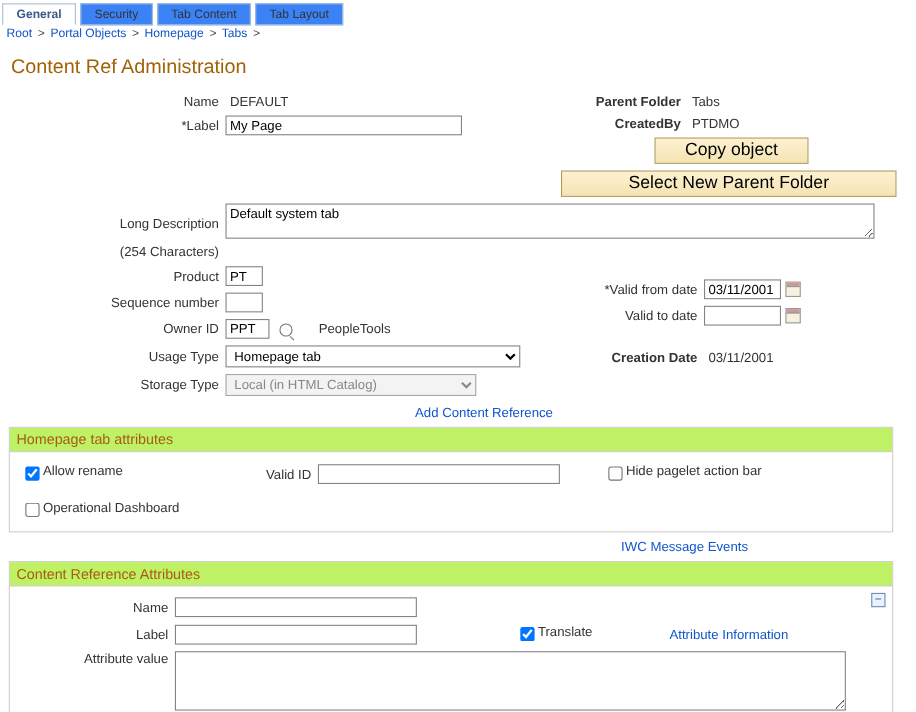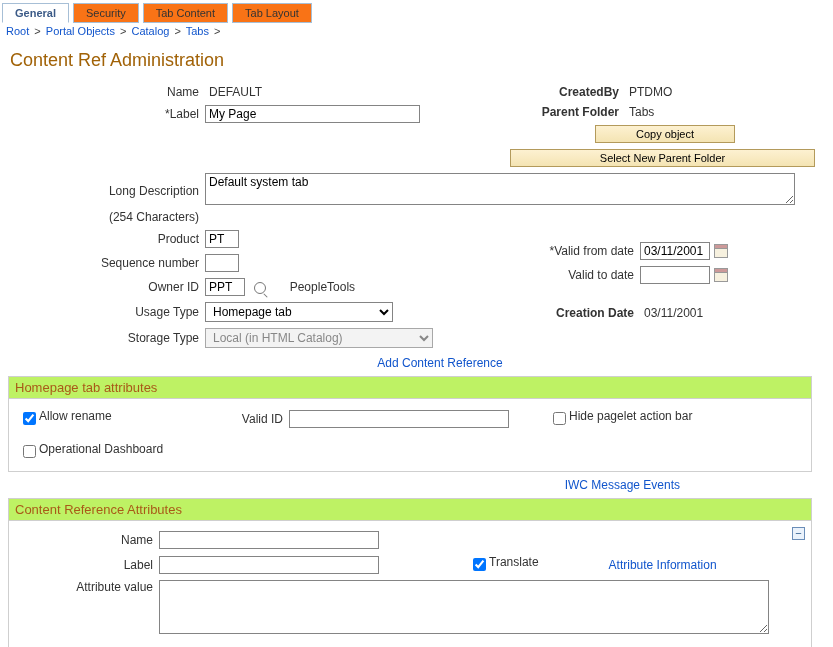--- a/index.html
+++ b/index.html
@@ -12,21 +12,21 @@
   background: #fff;
   width: 833px;
 }
 .tabs {
   display: flex;
   padding: 2px 2px 0 2px;
 }
 .tab {
   padding: 3px 12px;
   border: 1px solid #a7bfd6;
-  background: #f97316;
+  background: #3b82f6;
   margin-right: 4px;
   font-size: 11px;
   cursor: pointer;
   position: relative;
   top: 1px;
 }
 .tab.active {
   font-weight: bold;
   background: #fff;
   border-bottom: 1px solid #fff;
@@ -53,21 +53,21 @@
   padding: 1px 3px;
   border: 1px solid #848484;
   font-family: Arial, sans-serif;
   background: #fff;
 }
 input[disabled], select[disabled] { background: #eee; color:#555; }
 .btn {
   background: linear-gradient(#fdf1d1,#f4e4b3);
   border: 1px solid #b39a5b;
   padding: 2px 10px;
-  font-size: 11px;
+  font-size: 16px;
   cursor: pointer;
 }
 .link { color: #1155cc; cursor: pointer; }
 .groupbox {
   border: 1px solid #cfcfcf;
   margin: 6px 8px;
 }
 .groupbox-header {
   background: #bef264;
   border-bottom: 1px solid #cfcfcf;
@@ -115,21 +115,21 @@
   <div class="tab">Security</div>
   <div class="tab">Tab Content</div>
   <div class="tab">Tab Layout</div>
 </div>
 
 <div class="breadcrumb">
   <a>Root</a>
   <span class="sep">&gt;</span>
   <a>Portal Objects</a>
   <span class="sep">&gt;</span>
-  <a>Catalog</a>
+  <a>Homepage</a>
   <span class="sep">&gt;</span>
   <a>Tabs</a>
   <span class="sep">&gt;</span>
 </div>
 
 <h1 class="page-title">Content Ref Administration</h1>
 
 <div class="layout">
   <div class="top-section">
     <div class="left-half">
@@ -139,26 +139,26 @@
       </div>
       <div class="row">
         <div class="label-col">*Label</div>
         <div class="input-col">
           <input type="text" style="width: 215px;" value="My Page">
         </div>
       </div>
     </div>
     <div class="right-half">
       <div class="row">
+        <div style="width:115px;text-align:right;padding-right:6px;font-weight:bold">Parent Folder</div>
+        <div class="static-val">Tabs</div>
+      </div>
+      <div class="row">
         <div style="width:115px;text-align:right;padding-right:6px;font-weight:bold">CreatedBy</div>
         <div class="static-val">PTDMO</div>
-      </div>
-      <div class="row">
-        <div style="width:115px;text-align:right;padding-right:6px;font-weight:bold">Parent Folder</div>
-        <div class="static-val">Tabs</div>
       </div>
       <div class="row" style="justify-content:center">
         <button class="btn" style="width:140px">Copy object</button>
       </div>
       <div class="row">
         <button class="btn" style="width:305px">Select New Parent Folder</button>
       </div>
     </div>
   </div>
 
@@ -192,21 +192,21 @@
         <div class="label-col">Owner ID</div>
         <div class="input-col">
           <input type="text" style="width: 40px;" value="PPT">
           <span class="lookup-icon"></span>
           <span class="static-val" style="margin-left:16px">PeopleTools</span>
         </div>
       </div>
       <div class="row">
         <div class="label-col">Usage Type</div>
         <div class="input-col">
-          <select style="width:188px">
+          <select style="width:268px">
             <option>Homepage tab</option>
           </select>
         </div>
       </div>
       <div class="row">
         <div class="label-col">Storage Type</div>
         <div class="input-col">
           <select style="width:228px" disabled="">
             <option>Local (in HTML Catalog)</option>
           </select>

